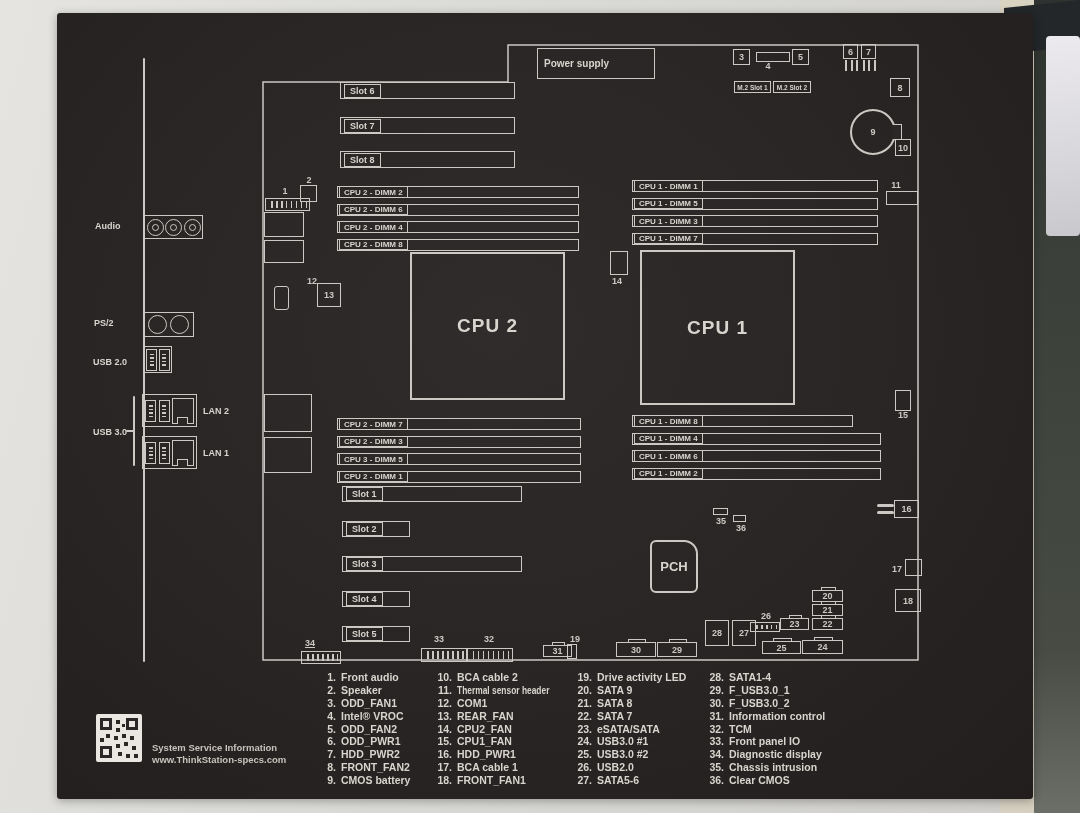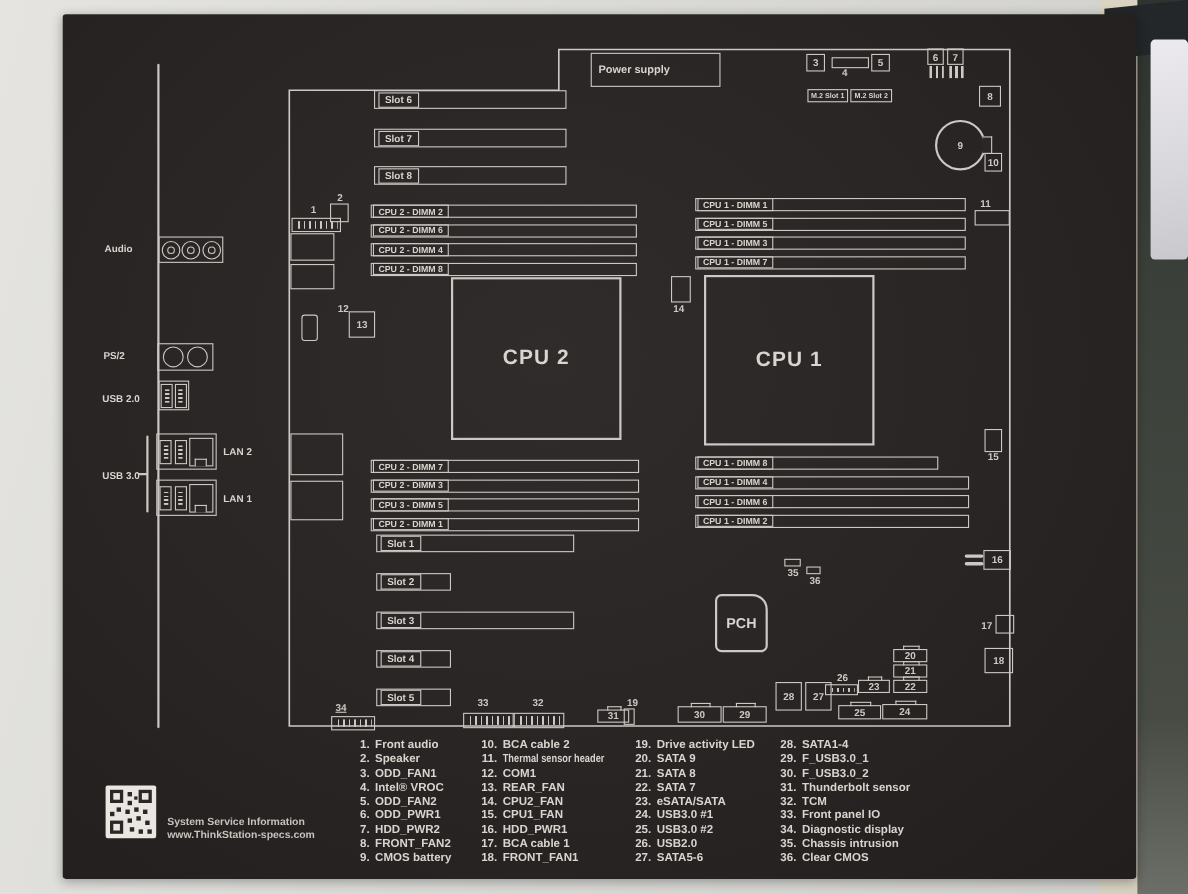--- a/index.html
+++ b/index.html
@@ -392,21 +392,21 @@
         <div class="leg-row">
           <span class="leg-num" style="width: 24px;">29.</span>
           <span>F_USB3.0_1</span>
         </div>
         <div class="leg-row">
           <span class="leg-num" style="width: 24px;">30.</span>
           <span>F_USB3.0_2</span>
         </div>
         <div class="leg-row">
           <span class="leg-num" style="width: 24px;">31.</span>
-          <span>Thunderbolt sensor</span>
+          <span>Information control</span>
         </div>
         <div class="leg-row">
           <span class="leg-num" style="width: 24px;">32.</span>
           <span>TCM</span>
         </div>
         <div class="leg-row">
           <span class="leg-num" style="width: 24px;">33.</span>
           <span>Front panel IO</span>
         </div>
         <div class="leg-row">

